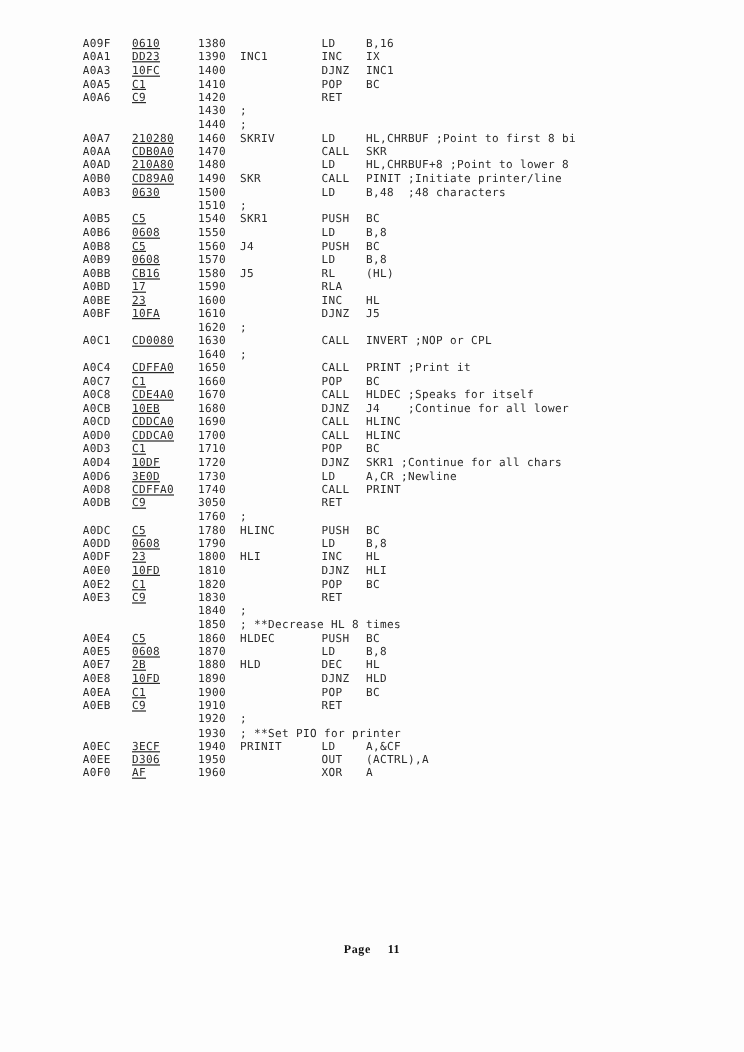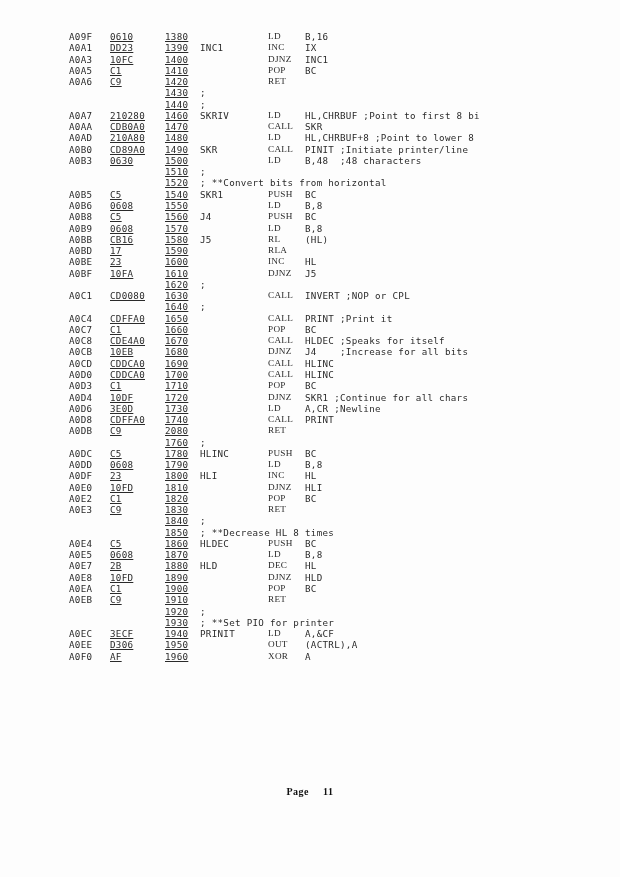--- a/index.html
+++ b/index.html
@@ -3,23 +3,23 @@
 <meta charset="utf-8">
 <style>
   html, body { margin: 0; padding: 0; background: #ffffff; }
   body { width: 620px; height: 877px; position: relative; overflow: hidden; }
   .page { position: absolute; left: 0; top: 0; width: 620px; height: 877px; background: #fdfdfd; }
   .listing { position: absolute; left: 0; top: 31px; width: 620px; }
   .line { position: relative; height: 11.27px; font-family: "DejaVu Sans Mono", monospace; font-size: 9.2px; color: #2a2a2a; white-space: pre; letter-spacing: 0.3px; }
   .line span { position: absolute; top: 0; line-height: 11px; }
   .addr { left: 69px; }
   .bytes { left: 110px; text-decoration: underline; }
-  .lnum { left: 165px; text-decoration: underline; }
+  .lnum { left: 165px; }
   .label { left: 200px; }
-  .op { left: 268px; font-family: Liberation Serif, serif; }
+  .op { left: 268px; }
   .args { left: 305px; }
   .cmt { left: 200px; }
   .footer { position: absolute; left: 0; width: 620px; top: 786px; text-align: center; font-family: Liberation Serif, serif; font-weight: bold; font-size: 10px; color: #111; letter-spacing: 0.5px; }
   .footer .pnum { margin-left: 14px; }
 </style>
 </head>
 <body>
 
 <div class="page">
   <div class="listing" id="listing">
@@ -29,43 +29,42 @@
       <div class="line"><span class="addr">A0A5</span><span class="bytes">C1</span><span class="lnum">1410</span><span class="label"></span><span class="op">POP</span><span class="args">BC</span></div>
       <div class="line"><span class="addr">A0A6</span><span class="bytes">C9</span><span class="lnum">1420</span><span class="label"></span><span class="op">RET</span><span class="args"></span></div>
       <div class="line"><span class="lnum">1430</span><span class="cmt">;</span></div>
       <div class="line"><span class="lnum">1440</span><span class="cmt">;</span></div>
       <div class="line"><span class="addr">A0A7</span><span class="bytes">210280</span><span class="lnum">1460</span><span class="label">SKRIV</span><span class="op">LD</span><span class="args">HL,CHRBUF ;Point to first 8 bi</span></div>
       <div class="line"><span class="addr">A0AA</span><span class="bytes">CDB0A0</span><span class="lnum">1470</span><span class="label"></span><span class="op">CALL</span><span class="args">SKR</span></div>
       <div class="line"><span class="addr">A0AD</span><span class="bytes">210A80</span><span class="lnum">1480</span><span class="label"></span><span class="op">LD</span><span class="args">HL,CHRBUF+8 ;Point to lower 8</span></div>
       <div class="line"><span class="addr">A0B0</span><span class="bytes">CD89A0</span><span class="lnum">1490</span><span class="label">SKR</span><span class="op">CALL</span><span class="args">PINIT ;Initiate printer/line</span></div>
       <div class="line"><span class="addr">A0B3</span><span class="bytes">0630</span><span class="lnum">1500</span><span class="label"></span><span class="op">LD</span><span class="args">B,48  ;48 characters</span></div>
       <div class="line"><span class="lnum">1510</span><span class="cmt">;</span></div>
-      <div class="line"><span class="lnum">1520</span><span class="cmt">; **Convert bits from horizontal</span></div>
       <div class="line"><span class="addr">A0B5</span><span class="bytes">C5</span><span class="lnum">1540</span><span class="label">SKR1</span><span class="op">PUSH</span><span class="args">BC</span></div>
       <div class="line"><span class="addr">A0B6</span><span class="bytes">0608</span><span class="lnum">1550</span><span class="label"></span><span class="op">LD</span><span class="args">B,8</span></div>
       <div class="line"><span class="addr">A0B8</span><span class="bytes">C5</span><span class="lnum">1560</span><span class="label">J4</span><span class="op">PUSH</span><span class="args">BC</span></div>
       <div class="line"><span class="addr">A0B9</span><span class="bytes">0608</span><span class="lnum">1570</span><span class="label"></span><span class="op">LD</span><span class="args">B,8</span></div>
       <div class="line"><span class="addr">A0BB</span><span class="bytes">CB16</span><span class="lnum">1580</span><span class="label">J5</span><span class="op">RL</span><span class="args">(HL)</span></div>
       <div class="line"><span class="addr">A0BD</span><span class="bytes">17</span><span class="lnum">1590</span><span class="label"></span><span class="op">RLA</span><span class="args"></span></div>
       <div class="line"><span class="addr">A0BE</span><span class="bytes">23</span><span class="lnum">1600</span><span class="label"></span><span class="op">INC</span><span class="args">HL</span></div>
       <div class="line"><span class="addr">A0BF</span><span class="bytes">10FA</span><span class="lnum">1610</span><span class="label"></span><span class="op">DJNZ</span><span class="args">J5</span></div>
       <div class="line"><span class="lnum">1620</span><span class="cmt">;</span></div>
       <div class="line"><span class="addr">A0C1</span><span class="bytes">CD0080</span><span class="lnum">1630</span><span class="label"></span><span class="op">CALL</span><span class="args">INVERT ;NOP or CPL</span></div>
       <div class="line"><span class="lnum">1640</span><span class="cmt">;</span></div>
       <div class="line"><span class="addr">A0C4</span><span class="bytes">CDFFA0</span><span class="lnum">1650</span><span class="label"></span><span class="op">CALL</span><span class="args">PRINT ;Print it</span></div>
       <div class="line"><span class="addr">A0C7</span><span class="bytes">C1</span><span class="lnum">1660</span><span class="label"></span><span class="op">POP</span><span class="args">BC</span></div>
       <div class="line"><span class="addr">A0C8</span><span class="bytes">CDE4A0</span><span class="lnum">1670</span><span class="label"></span><span class="op">CALL</span><span class="args">HLDEC ;Speaks for itself</span></div>
-      <div class="line"><span class="addr">A0CB</span><span class="bytes">10EB</span><span class="lnum">1680</span><span class="label"></span><span class="op">DJNZ</span><span class="args">J4    ;Increase for all bits</span></div>
+      <div class="line"><span class="addr">A0CB</span><span class="bytes">10EB</span><span class="lnum">1680</span><span class="label"></span><span class="op">DJNZ</span><span class="args">J4    ;Continue for all lower</span></div>
       <div class="line"><span class="addr">A0CD</span><span class="bytes">CDDCA0</span><span class="lnum">1690</span><span class="label"></span><span class="op">CALL</span><span class="args">HLINC</span></div>
       <div class="line"><span class="addr">A0D0</span><span class="bytes">CDDCA0</span><span class="lnum">1700</span><span class="label"></span><span class="op">CALL</span><span class="args">HLINC</span></div>
       <div class="line"><span class="addr">A0D3</span><span class="bytes">C1</span><span class="lnum">1710</span><span class="label"></span><span class="op">POP</span><span class="args">BC</span></div>
       <div class="line"><span class="addr">A0D4</span><span class="bytes">10DF</span><span class="lnum">1720</span><span class="label"></span><span class="op">DJNZ</span><span class="args">SKR1 ;Continue for all chars</span></div>
       <div class="line"><span class="addr">A0D6</span><span class="bytes">3E0D</span><span class="lnum">1730</span><span class="label"></span><span class="op">LD</span><span class="args">A,CR ;Newline</span></div>
       <div class="line"><span class="addr">A0D8</span><span class="bytes">CDFFA0</span><span class="lnum">1740</span><span class="label"></span><span class="op">CALL</span><span class="args">PRINT</span></div>
-      <div class="line"><span class="addr">A0DB</span><span class="bytes">C9</span><span class="lnum">2080</span><span class="label"></span><span class="op">RET</span><span class="args"></span></div>
+      <div class="line"><span class="addr">A0DB</span><span class="bytes">C9</span><span class="lnum">3050</span><span class="label"></span><span class="op">RET</span><span class="args"></span></div>
       <div class="line"><span class="lnum">1760</span><span class="cmt">;</span></div>
       <div class="line"><span class="addr">A0DC</span><span class="bytes">C5</span><span class="lnum">1780</span><span class="label">HLINC</span><span class="op">PUSH</span><span class="args">BC</span></div>
       <div class="line"><span class="addr">A0DD</span><span class="bytes">0608</span><span class="lnum">1790</span><span class="label"></span><span class="op">LD</span><span class="args">B,8</span></div>
       <div class="line"><span class="addr">A0DF</span><span class="bytes">23</span><span class="lnum">1800</span><span class="label">HLI</span><span class="op">INC</span><span class="args">HL</span></div>
       <div class="line"><span class="addr">A0E0</span><span class="bytes">10FD</span><span class="lnum">1810</span><span class="label"></span><span class="op">DJNZ</span><span class="args">HLI</span></div>
       <div class="line"><span class="addr">A0E2</span><span class="bytes">C1</span><span class="lnum">1820</span><span class="label"></span><span class="op">POP</span><span class="args">BC</span></div>
       <div class="line"><span class="addr">A0E3</span><span class="bytes">C9</span><span class="lnum">1830</span><span class="label"></span><span class="op">RET</span><span class="args"></span></div>
       <div class="line"><span class="lnum">1840</span><span class="cmt">;</span></div>
       <div class="line"><span class="lnum">1850</span><span class="cmt">; **Decrease HL 8 times</span></div>
       <div class="line"><span class="addr">A0E4</span><span class="bytes">C5</span><span class="lnum">1860</span><span class="label">HLDEC</span><span class="op">PUSH</span><span class="args">BC</span></div>

